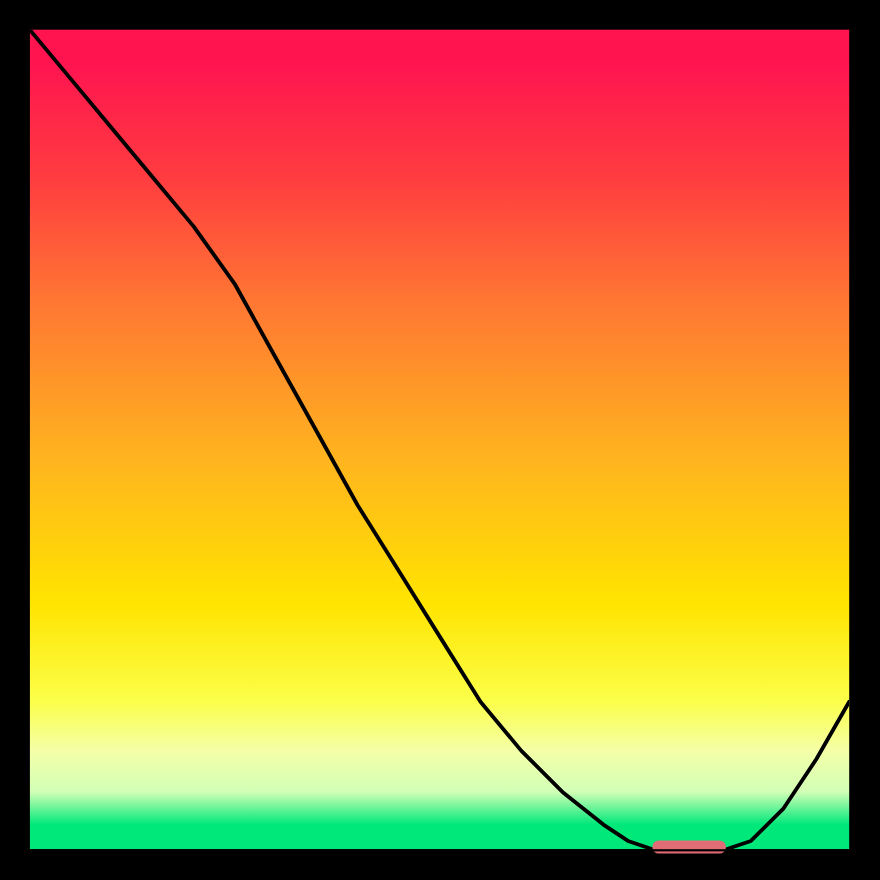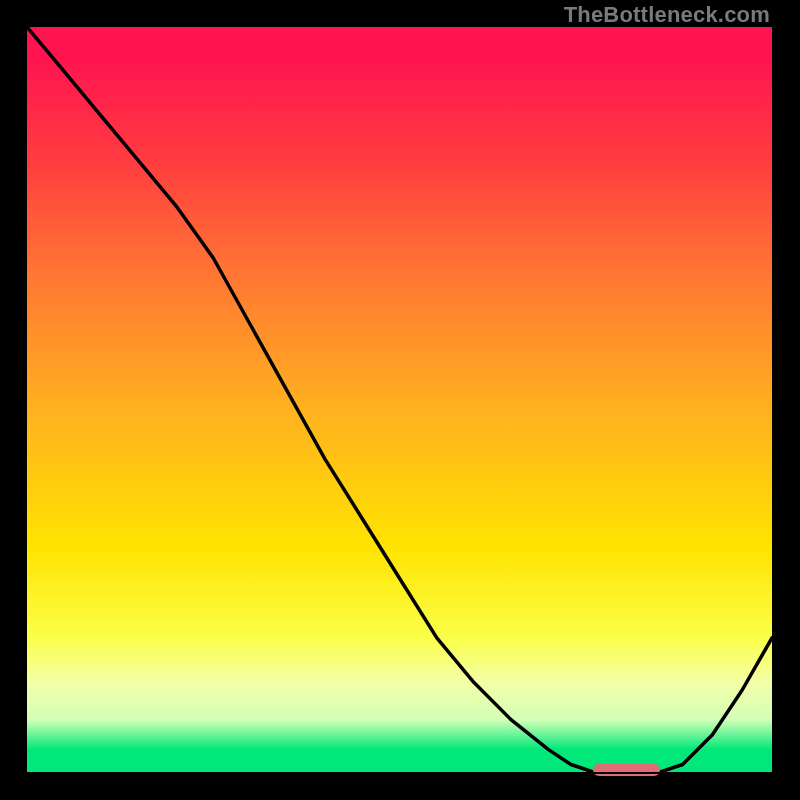--- a/index.html
+++ b/index.html
@@ -63,21 +63,20 @@
     background: #000;
   }
   .frame-left   { left: 25px; top: 27px; width: 2px;  height: 747px; }
   .frame-bottom { left: 25px; top: 772px; width: 747px; height: 2px; }
 </style>
 </head>
 <body>
 
 <div class="chart-wrap">
 
-  <div class="watermark">TheBottleneck.com</div>
 
   <div class="plot-area">
 
     <svg class="curve" viewBox="0 0 745 745" preserveAspectRatio="none">
       <path id="curve-path" fill="none" stroke="#000" stroke-width="3.5" stroke-linecap="round" stroke-linejoin="round" d="M0.0 0.0 L37.3 44.7 L74.5 89.4 L111.8 134.1 L149.0 178.8 L186.3 231.0 L223.5 298.0 L260.8 365.1 L298.0 432.1 L335.3 491.7 L372.5 551.3 L409.8 610.9 L447.0 655.6 L484.3 692.9 L521.5 722.6 L543.9 737.5 L566.2 745.0 L588.6 745.0 L610.9 745.0 L633.3 745.0 L655.6 737.5 L685.4 707.8 L715.2 663.0 L745.0 610.9"></path>
     </svg>
 
     <div id="marker" class="marker" style="left: 566.2px; width: 67.05px; top: 737px;"></div>
   </div>
 

